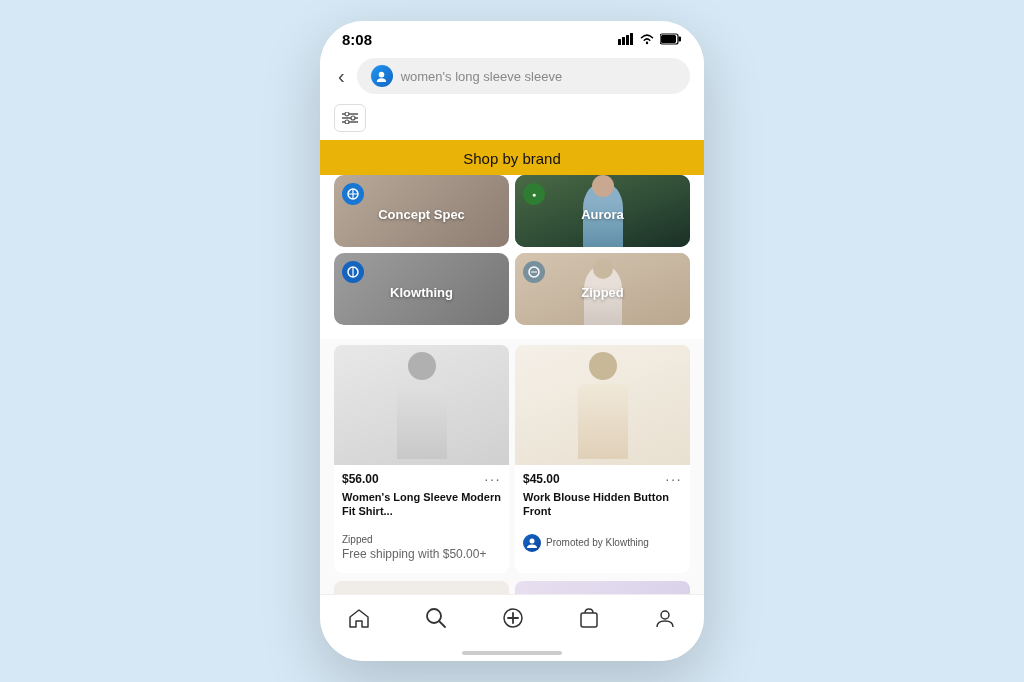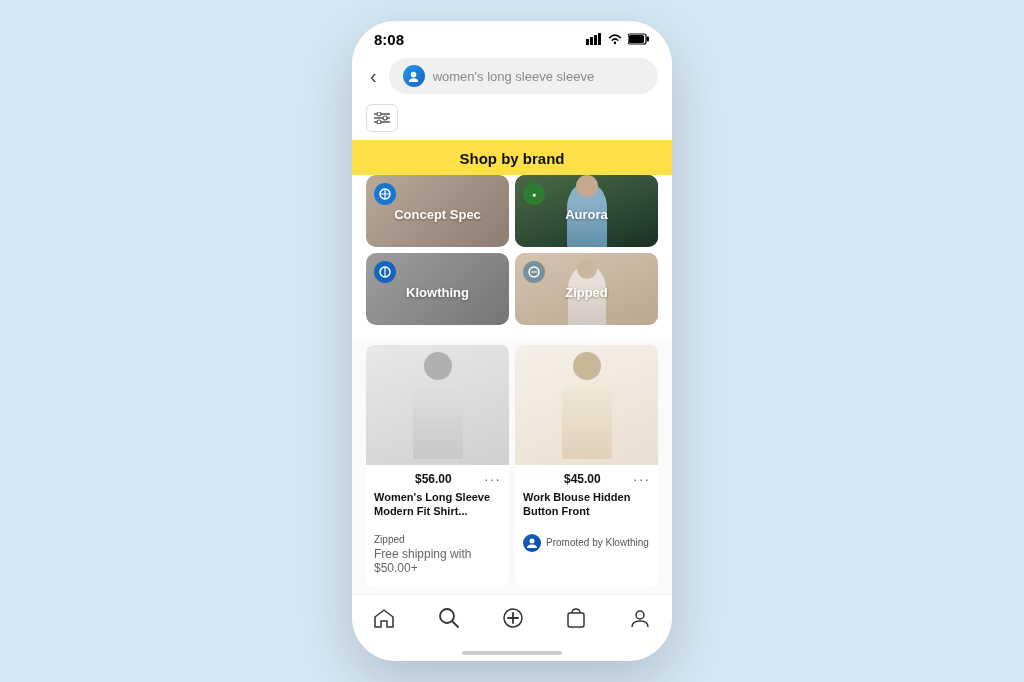--- a/index.html
+++ b/index.html
@@ -6,21 +6,21 @@
     body {
       width: 1024px;
       height: 682px;
       background: #d6e8f5;
       display: flex;
       align-items: center;
       justify-content: center;
       font-family: -apple-system, BlinkMacSystemFont, 'Segoe UI', sans-serif;
     }
     .phone-frame {
-      width: 320px;
+      width: 384px;
       height: 640px;
       background: #ffffff;
       border-radius: 44px;
       box-shadow: 0 20px 60px rgba(0,0,0,0.18);
       overflow: hidden;
       display: flex;
       flex-direction: column;
       position: relative;
     }
     
@@ -107,24 +107,24 @@
     .content-area {
       flex: 1;
       overflow-y: auto;
       background: #fafafa;
     }
     .content-area::-webkit-scrollbar { display: none; }
     
     .section-title {
       text-align: center;
       font-size: 15px;
-      font-weight: 700;
+      font-weight: 400;
       color: #111;
       padding: 10px 12px 8px;
-      background: #fde047;
+      background: #eab308;
     }
     .brand-grid {
       display: grid;
       grid-template-columns: 1fr 1fr;
       gap: 6px;
       padding: 0 14px 10px;
       background: #fff;
     }
     .brand-card {
       border-radius: 10px;
@@ -205,21 +205,20 @@
     .product-price-row {
       display: flex;
       justify-content: space-between;
       align-items: center;
       margin-bottom: 3px;
     }
     .product-price {
       font-size: 12px;
       font-weight: 700;
       color: #111;
-      margin-left: 41px;
     }
     .more-btn {
       font-size: 14px;
       color: #666;
       cursor: pointer;
       letter-spacing: 1px;
     }
     .product-name {
       font-size: 11px;
       font-weight: 600;

